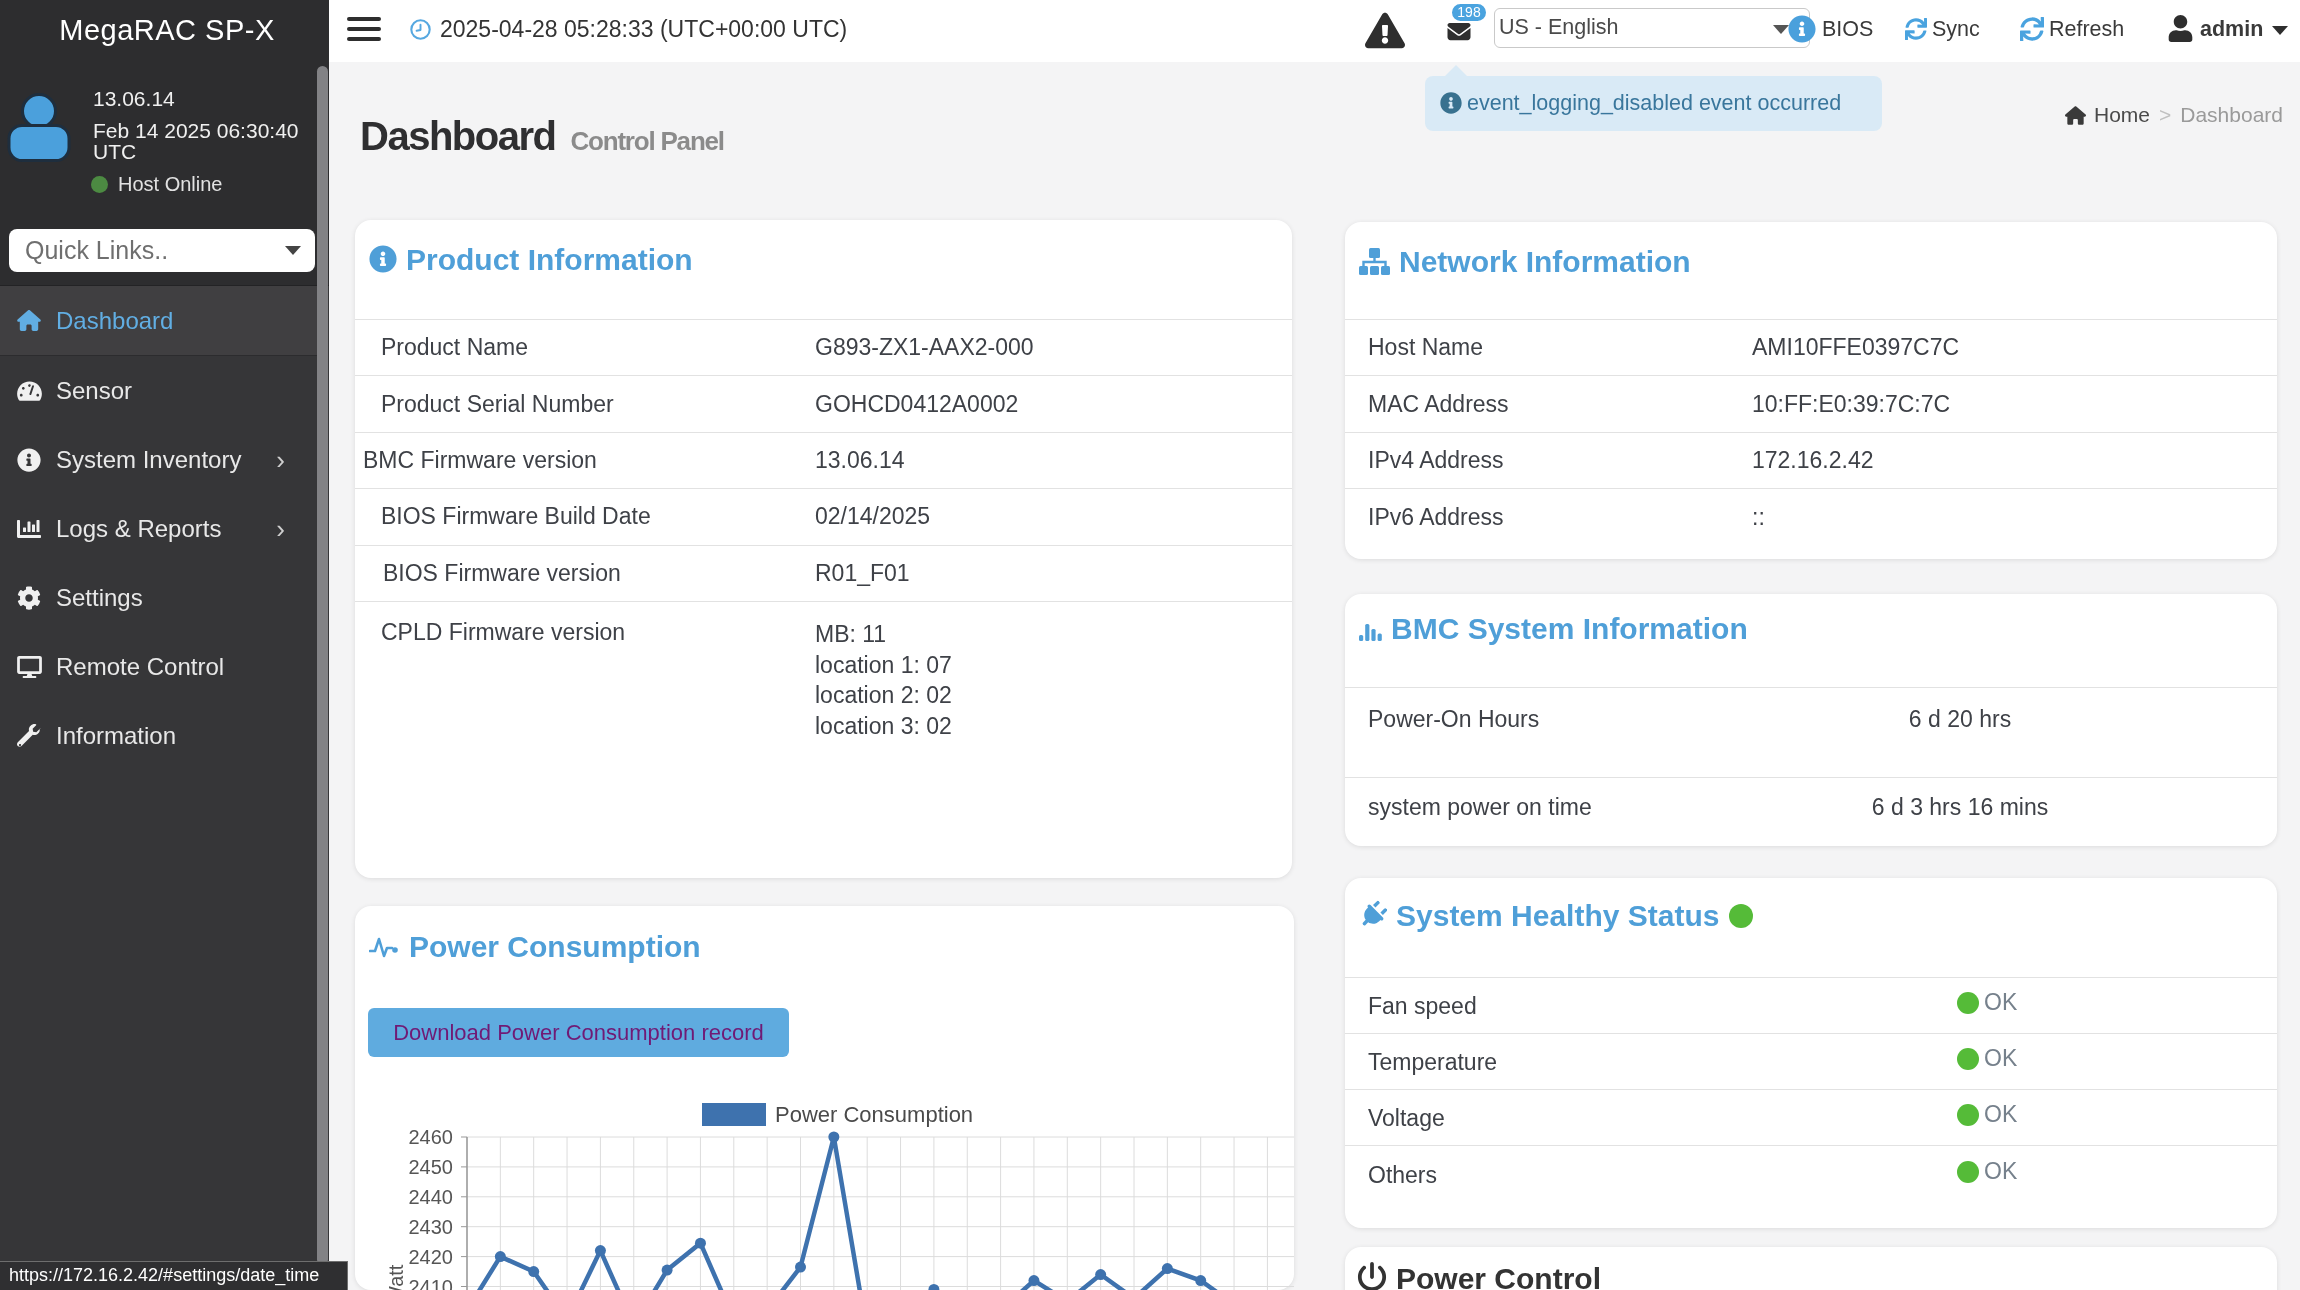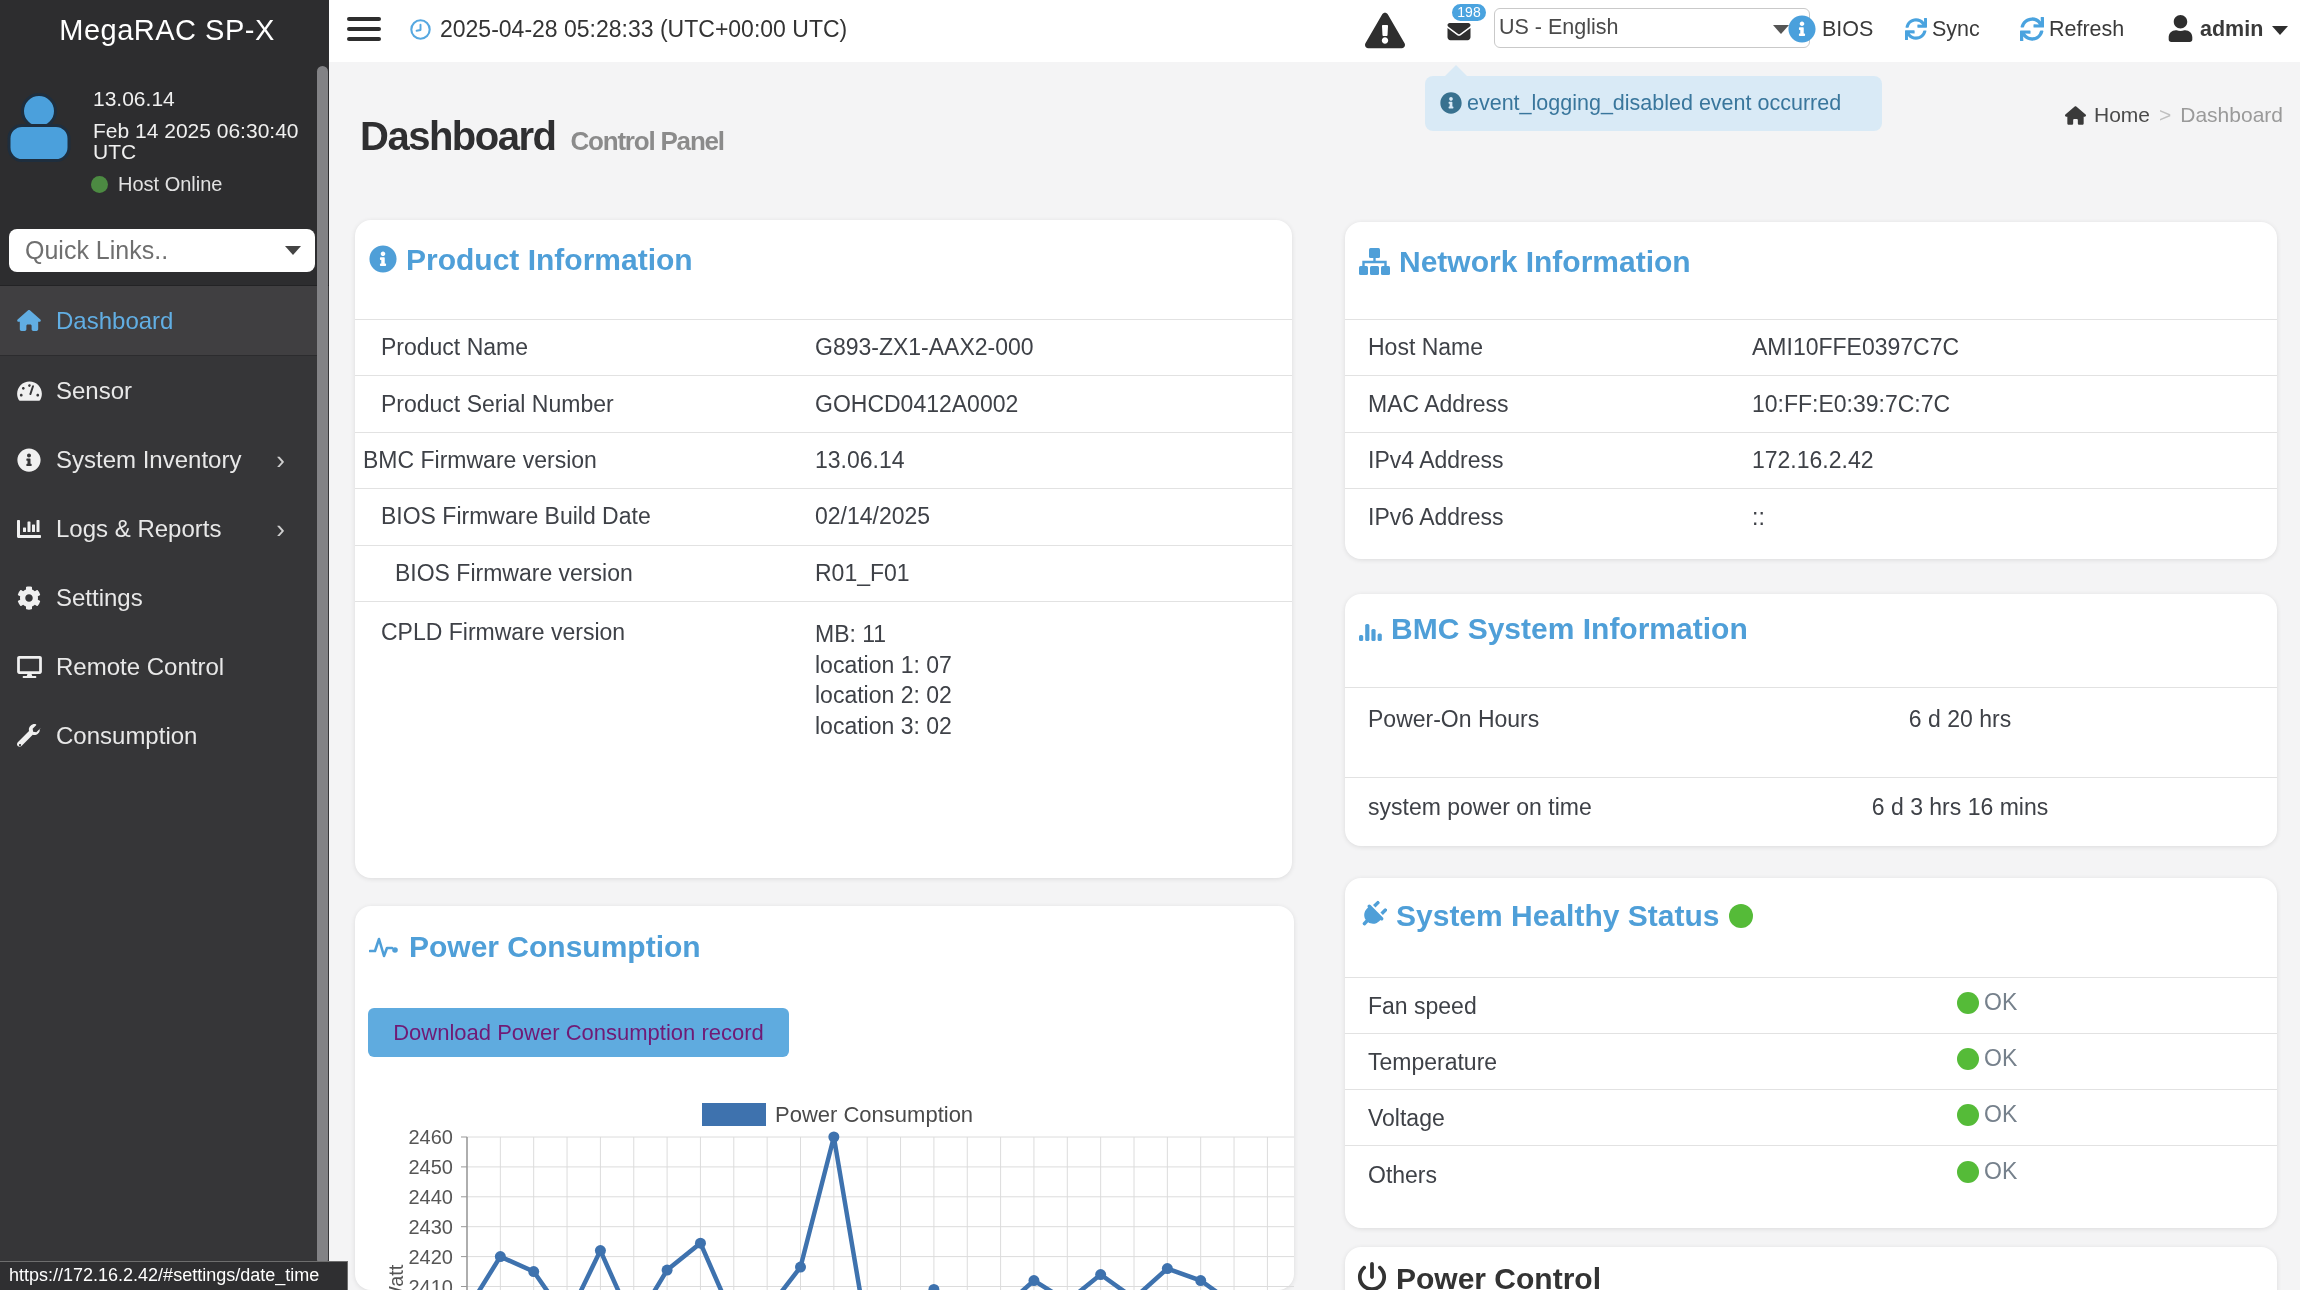--- a/index.html
+++ b/index.html
@@ -132,21 +132,21 @@
           </svg>
         </span>
         <span class="mtext">Remote Control</span>
       </div>
     <div class="mitem">
         <span class="micon">
           <svg width="24" height="24" viewBox="0 0 512 512">
             <path fill="#f0f0f0" d="M507.7 109.1c-2.4-9.2-13.8-12.3-20.5-5.6l-74.4 74.4-67.9-11.3L333.6 98.7l74.4-74.4c6.8-6.8 3.5-18.2-5.8-20.6C319.4-17.7 234 64.1 256.5 150.5L16.6 390.4c-22.1 22.1-22.1 58 0 80.1 22.1 22.1 58 22.1 80.1 0l239.7-239.7c86.6 22.8 168.8-62.3 145.3-121.7zM64 472c-13.2 0-24-10.8-24-24 0-13.3 10.7-24 24-24s24 10.7 24 24c0 13.2-10.7 24-24 24z"></path>
           </svg>
         </span>
-        <span class="mtext">Consumption</span>
+        <span class="mtext">Information</span>
       </div>
   </div>
   <div id="sbthumb"></div>
 </div>
 <div id="statusbar">https://172.16.2.42/#settings/date_time</div>
 
 <div id="topbar">
   <div id="burger">
       <div></div>
       <div></div>
@@ -224,21 +224,21 @@
           </tr>
       <tr>
             <td style="padding-left:8px;">BMC Firmware version</td>
             <td>13.06.14</td>
           </tr>
       <tr>
             <td style="padding-left:26px;">BIOS Firmware Build Date</td>
             <td>02/14/2025</td>
           </tr>
       <tr>
-            <td style="padding-left:40px;">BIOS Firmware version</td>
+            <td style="padding-left:28px;">BIOS Firmware version</td>
             <td>R01_F01</td>
           </tr>
       <tr>
             <td style="padding-left:26px;height:164px;vertical-align:top;padding-top:17px;">CPLD Firmware version</td>
             <td style="height:164px;vertical-align:top;padding-top:17px;line-height:30.6px;">MB: 11<br>location 1: 07<br>location 2: 02<br>location 3: 02</td>
           </tr>
     </tbody>
       </table>
   </div>
 

